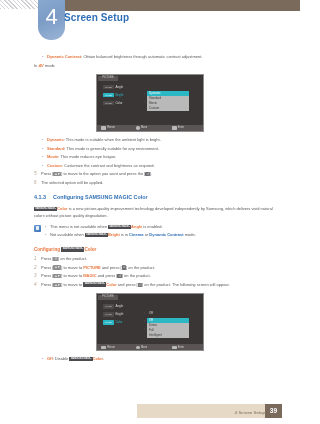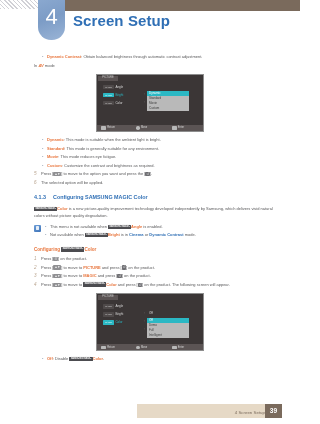--- a/index.html
+++ b/index.html
@@ -17,22 +17,22 @@
   .hdr-band{position:absolute;top:0;left:60px;width:240px;height:11px;background:#7a6a5c;}
   .hdr-hatch{position:absolute;top:0;left:0;width:38px;height:9px;
      background:repeating-linear-gradient(45deg,#c9c9cf 0 1px,#ffffff 1px 3px);opacity:.85;}
   .hdr-chapnum{
     position:absolute;top:0;left:38px;width:27px;height:40px;
     background:linear-gradient(160deg,#8aa8cf 0%,#7c9cc6 45%,#9ab4d6 100%);
     border-bottom-left-radius:13px;border-bottom-right-radius:13px;
     color:#ffffff;font-size:22px;line-height:34px;text-align:center;font-weight:400;
   }
   .hdr-title{
-    position:absolute;top:12px;left:73px;
-    color:#2f6fb5;font-size:15px;font-weight:bold;letter-spacing:.1px;
+    position:absolute;top:12px;left:64px;
+    color:#2f6fb5;font-size:10px;font-weight:bold;letter-spacing:.1px;
   }
 
   
   .content{position:absolute;top:54px;left:0;width:300px;}
   .tx{font-size:4.0px;line-height:6.4px;color:#58585a;}
 
   
   .brow{display:flex;align-items:flex-start;margin-left:42px;margin-bottom:2.2px;}
   .bdot{width:5px;flex:0 0 5px;color:#9aa6b5;font-size:4px;line-height:6.4px;}
   .btxt{font-size:4.0px;line-height:6.4px;color:#58585a;}

